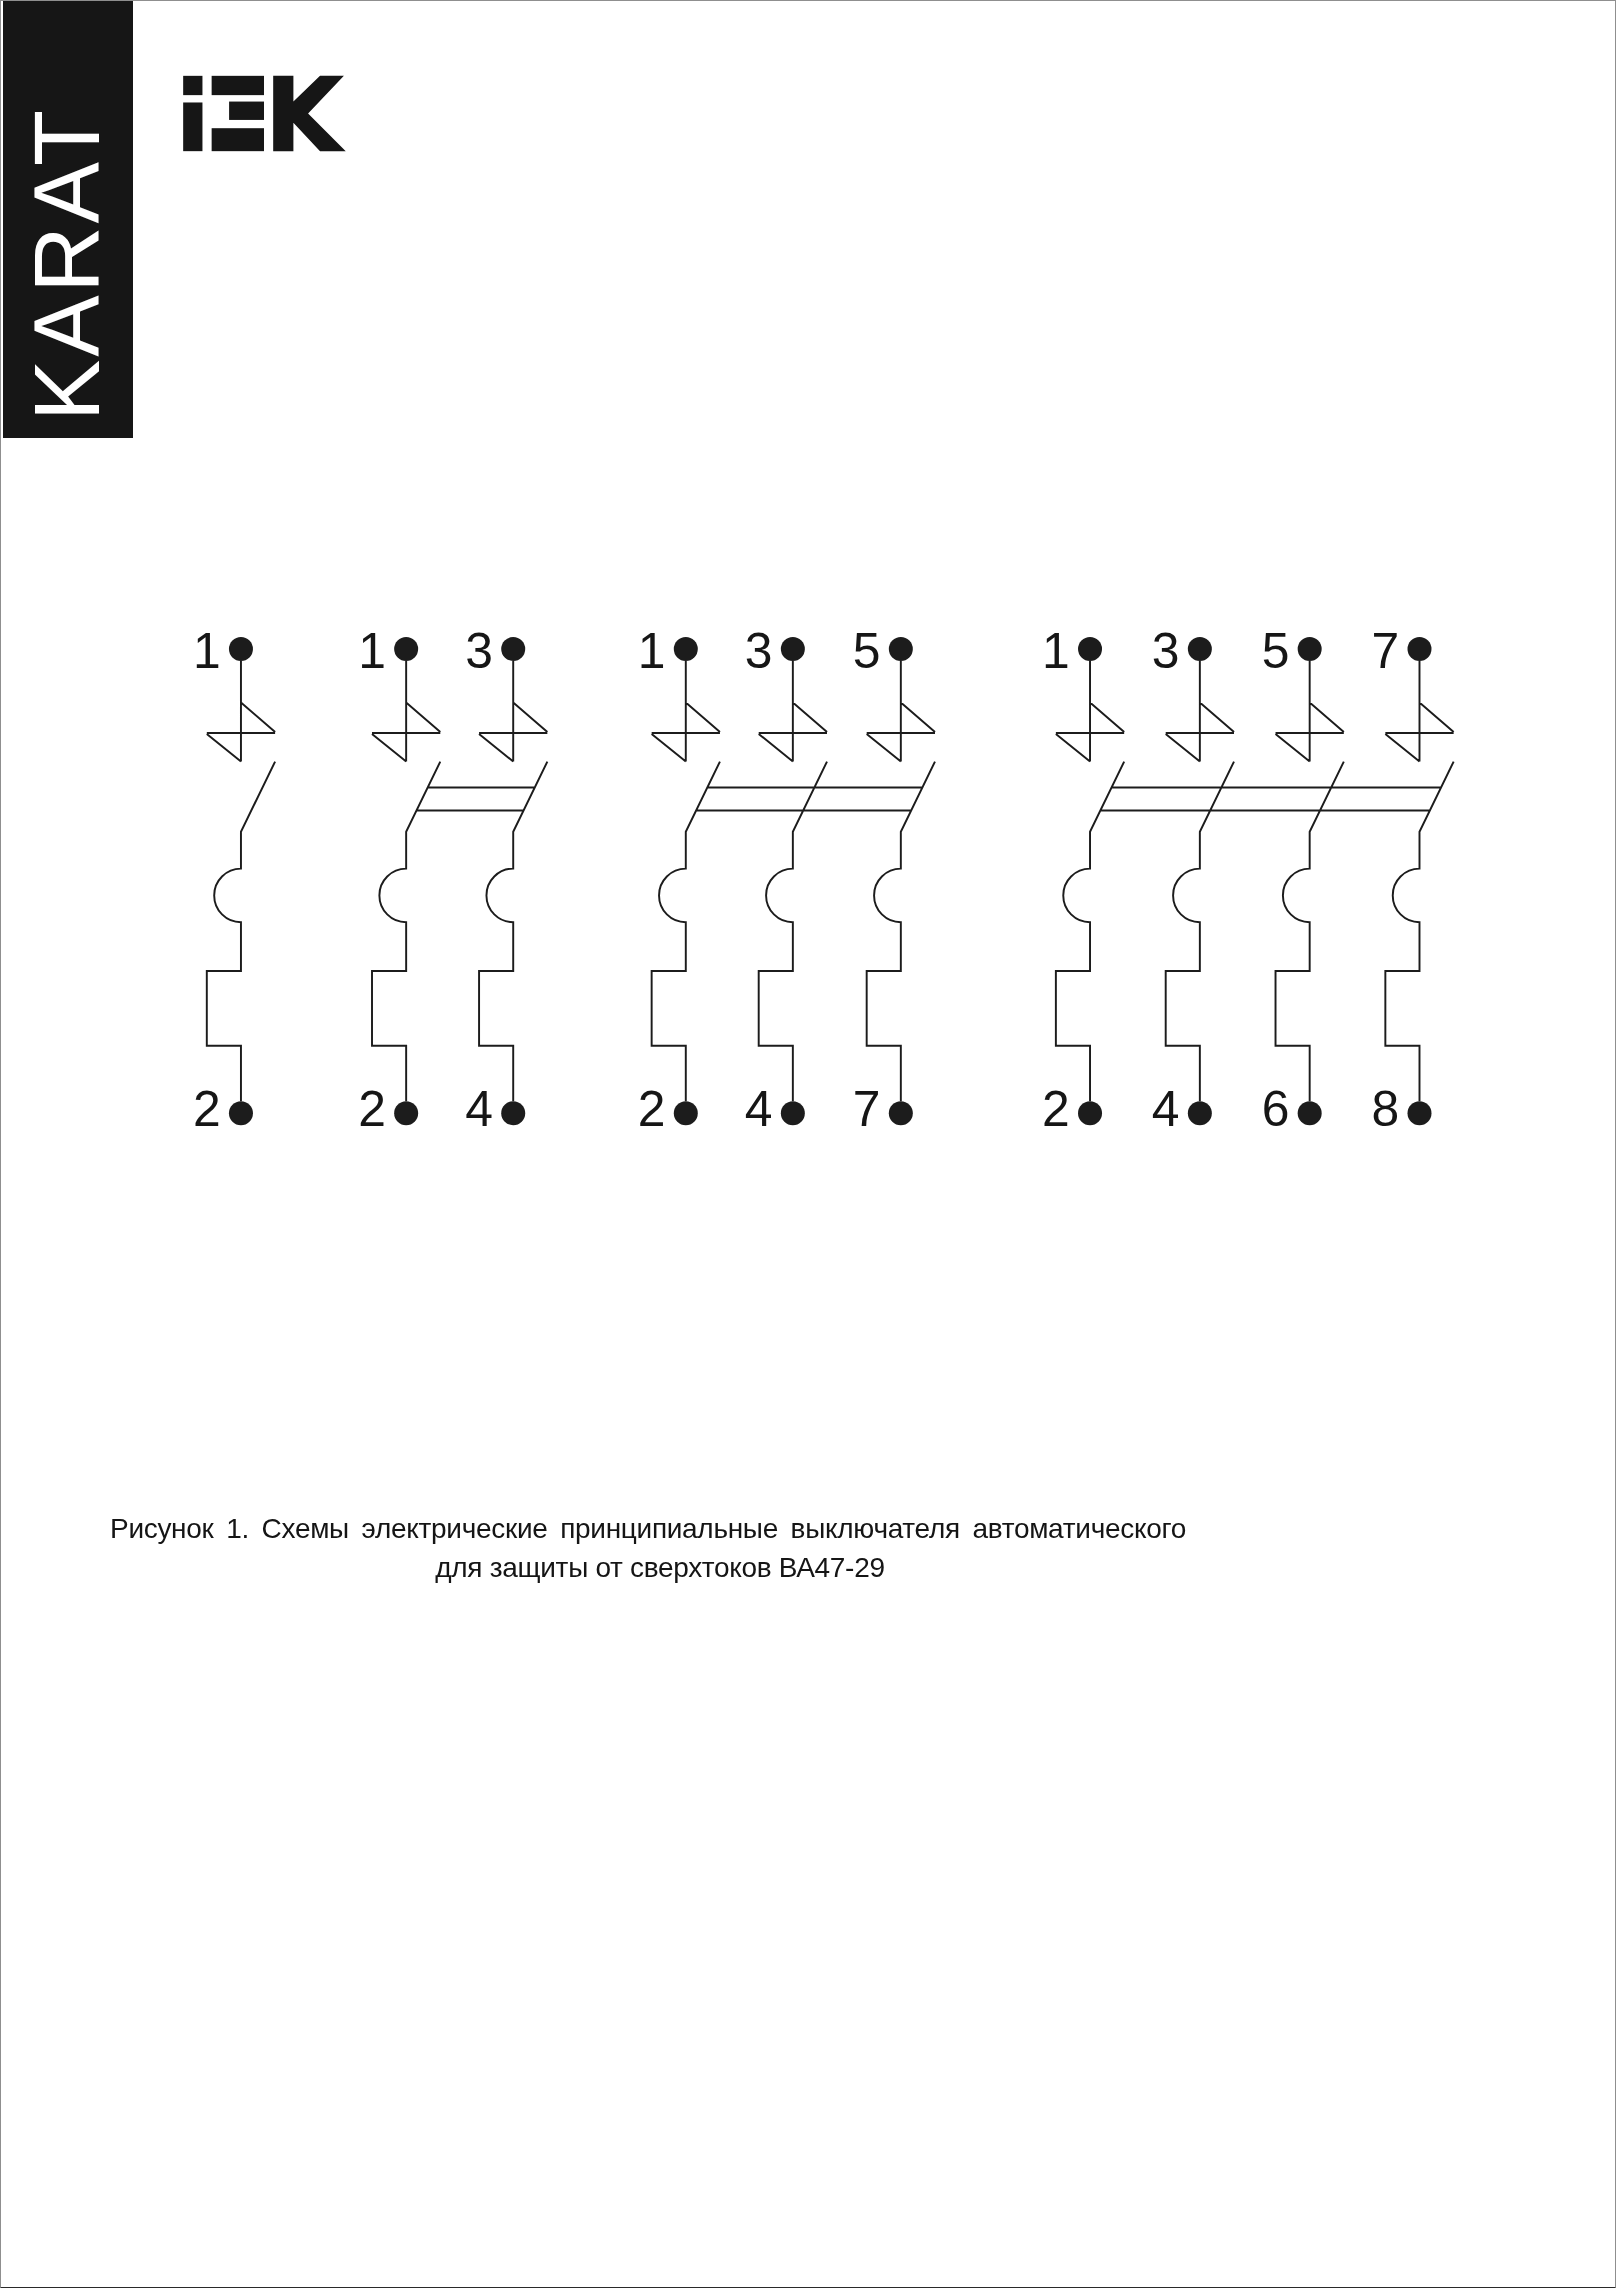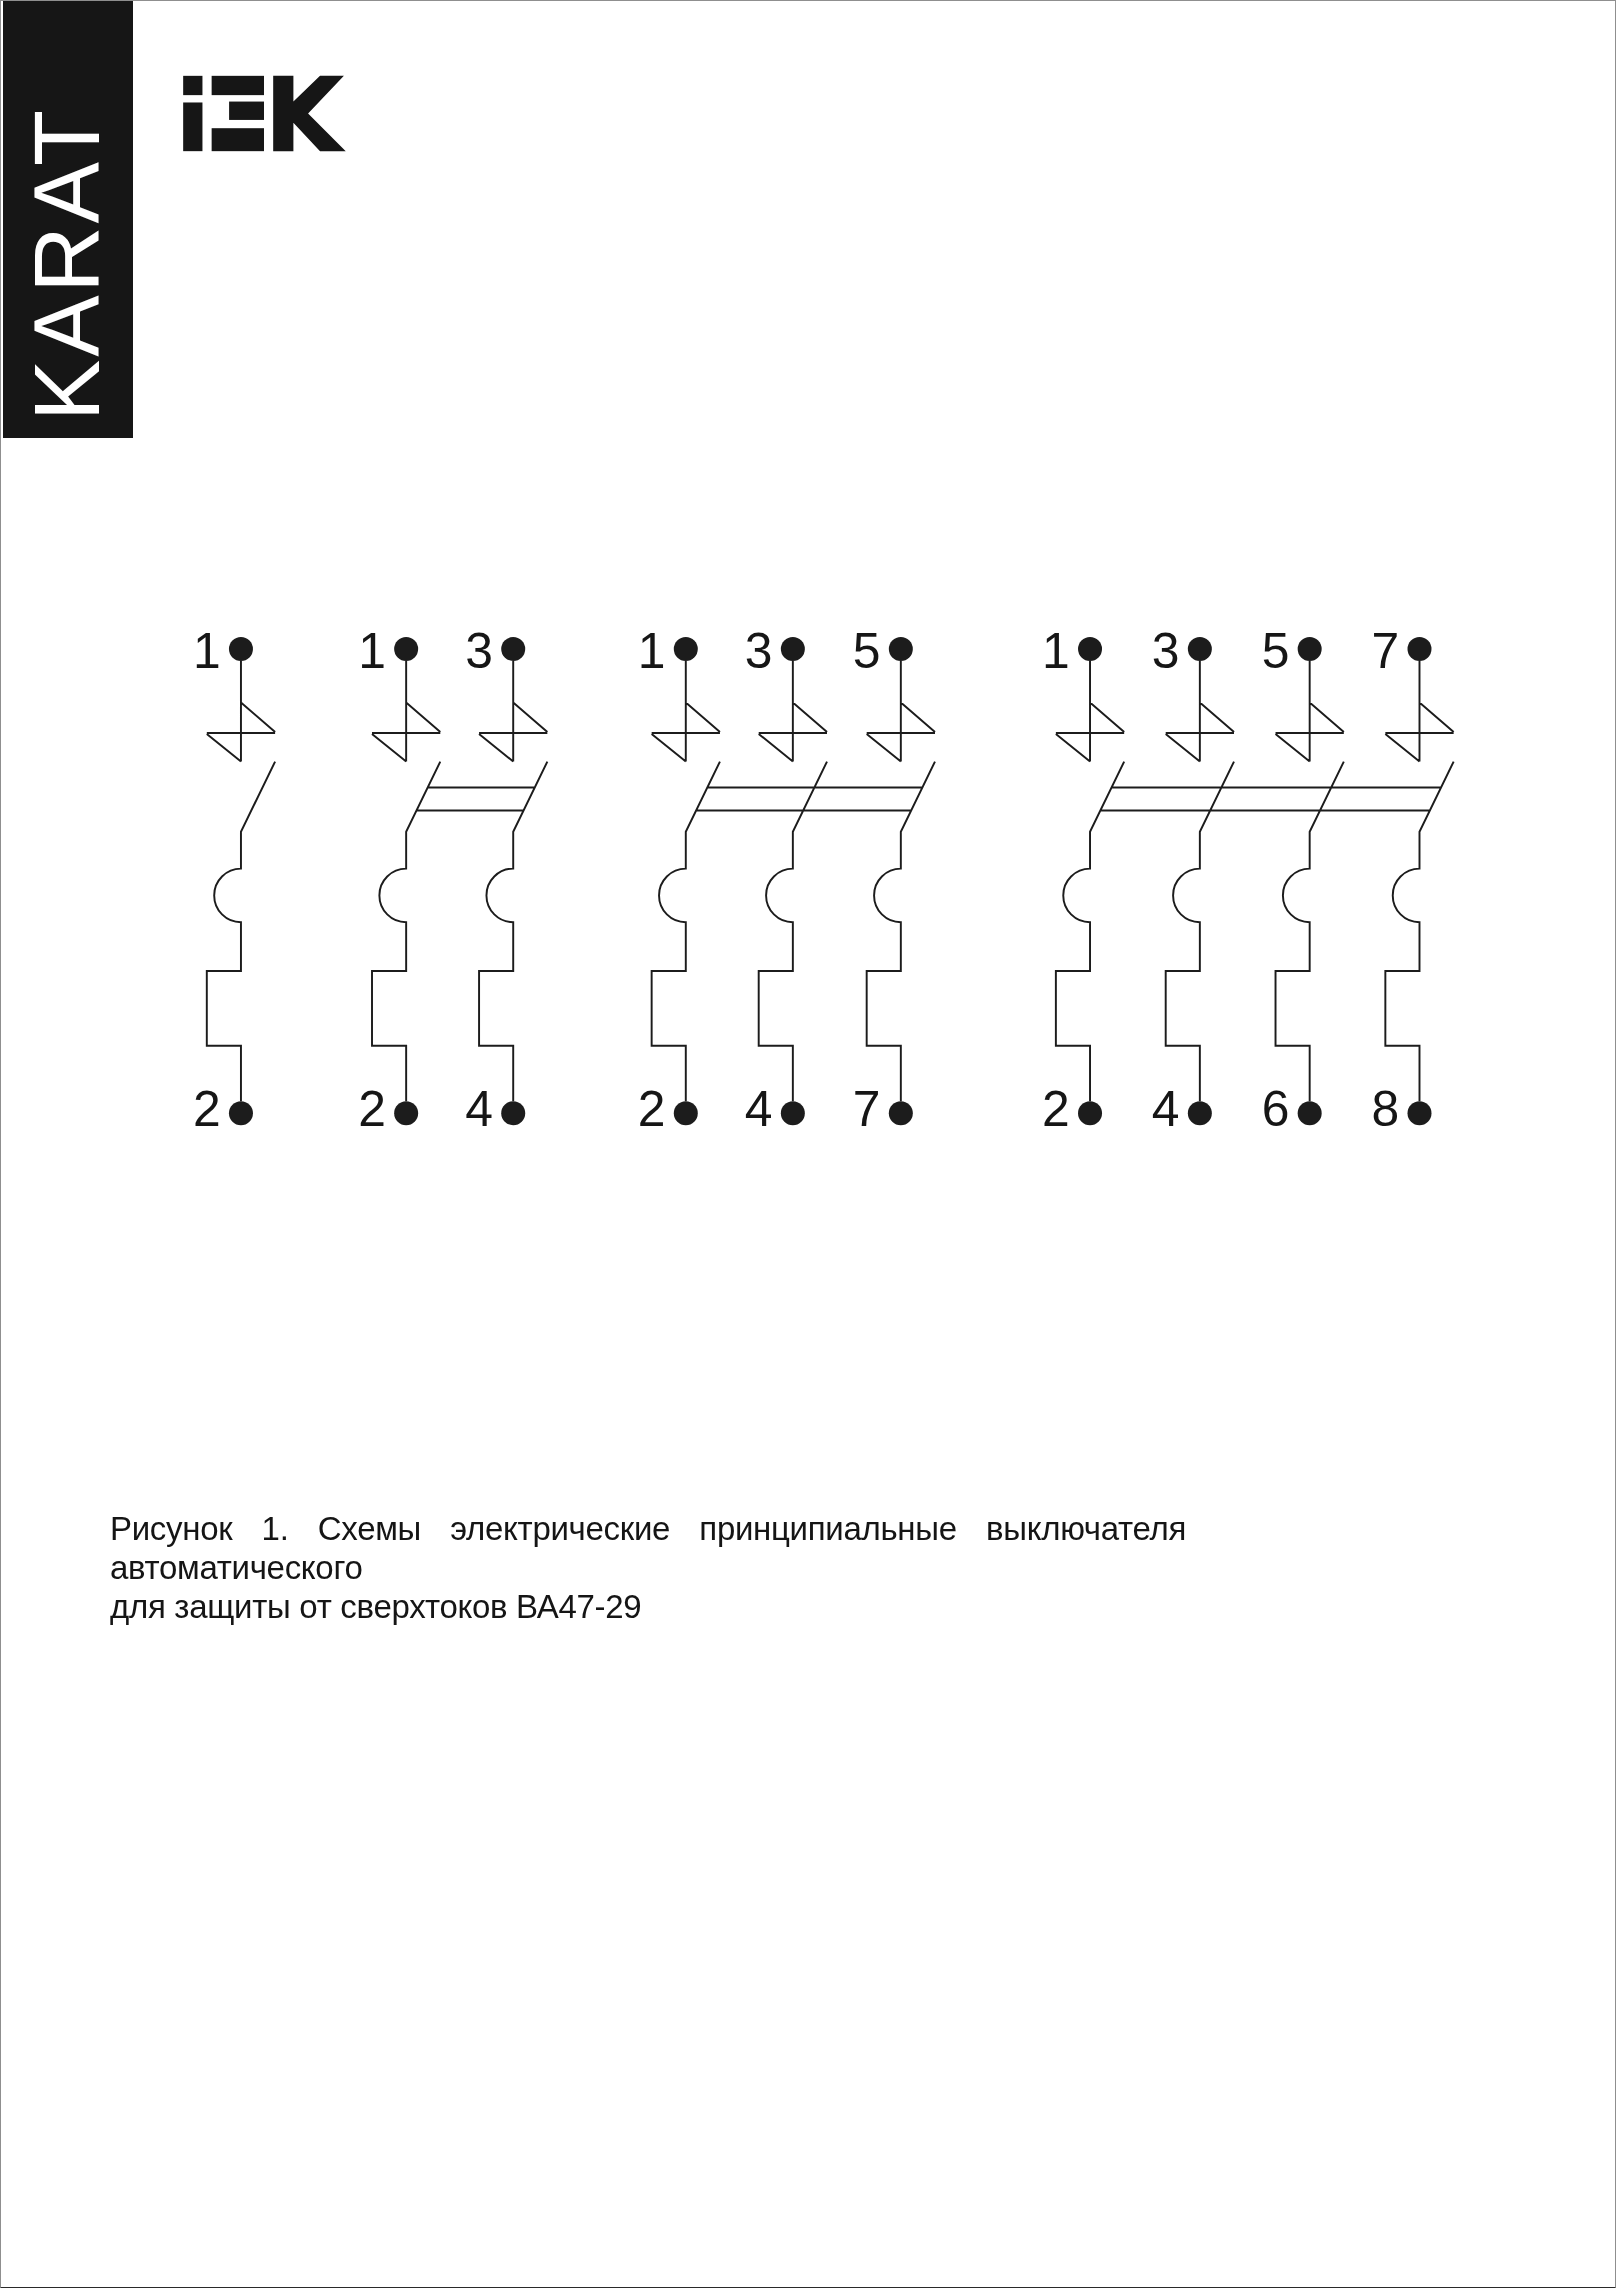--- a/index.html
+++ b/index.html
@@ -41,31 +41,32 @@
     width:1616px;height:2289px;
   }
   .schematic-svg text{
     font-family:"Liberation Sans", sans-serif;
     fill:#161616;
   }
   .caption{
     position:absolute;
     left:109px;top:1508px;
     width:1076px;
-    font-size:33px;
+    font-size:28px;
     line-height:39px;
     letter-spacing:-0.3px;
     color:#151515;
   }
   .caption .l1{
     text-align:justify;
     text-align-last:justify;
   }
   .caption .l2{
-    text-align:left;
+    text-align:center;
+    margin-left:24px;
   }
 </style>
 </head>
 <body>
 
 <div class="page">
 
   <div class="karat-box">
     <div class="karat-text">KARAT</div>
   </div>

